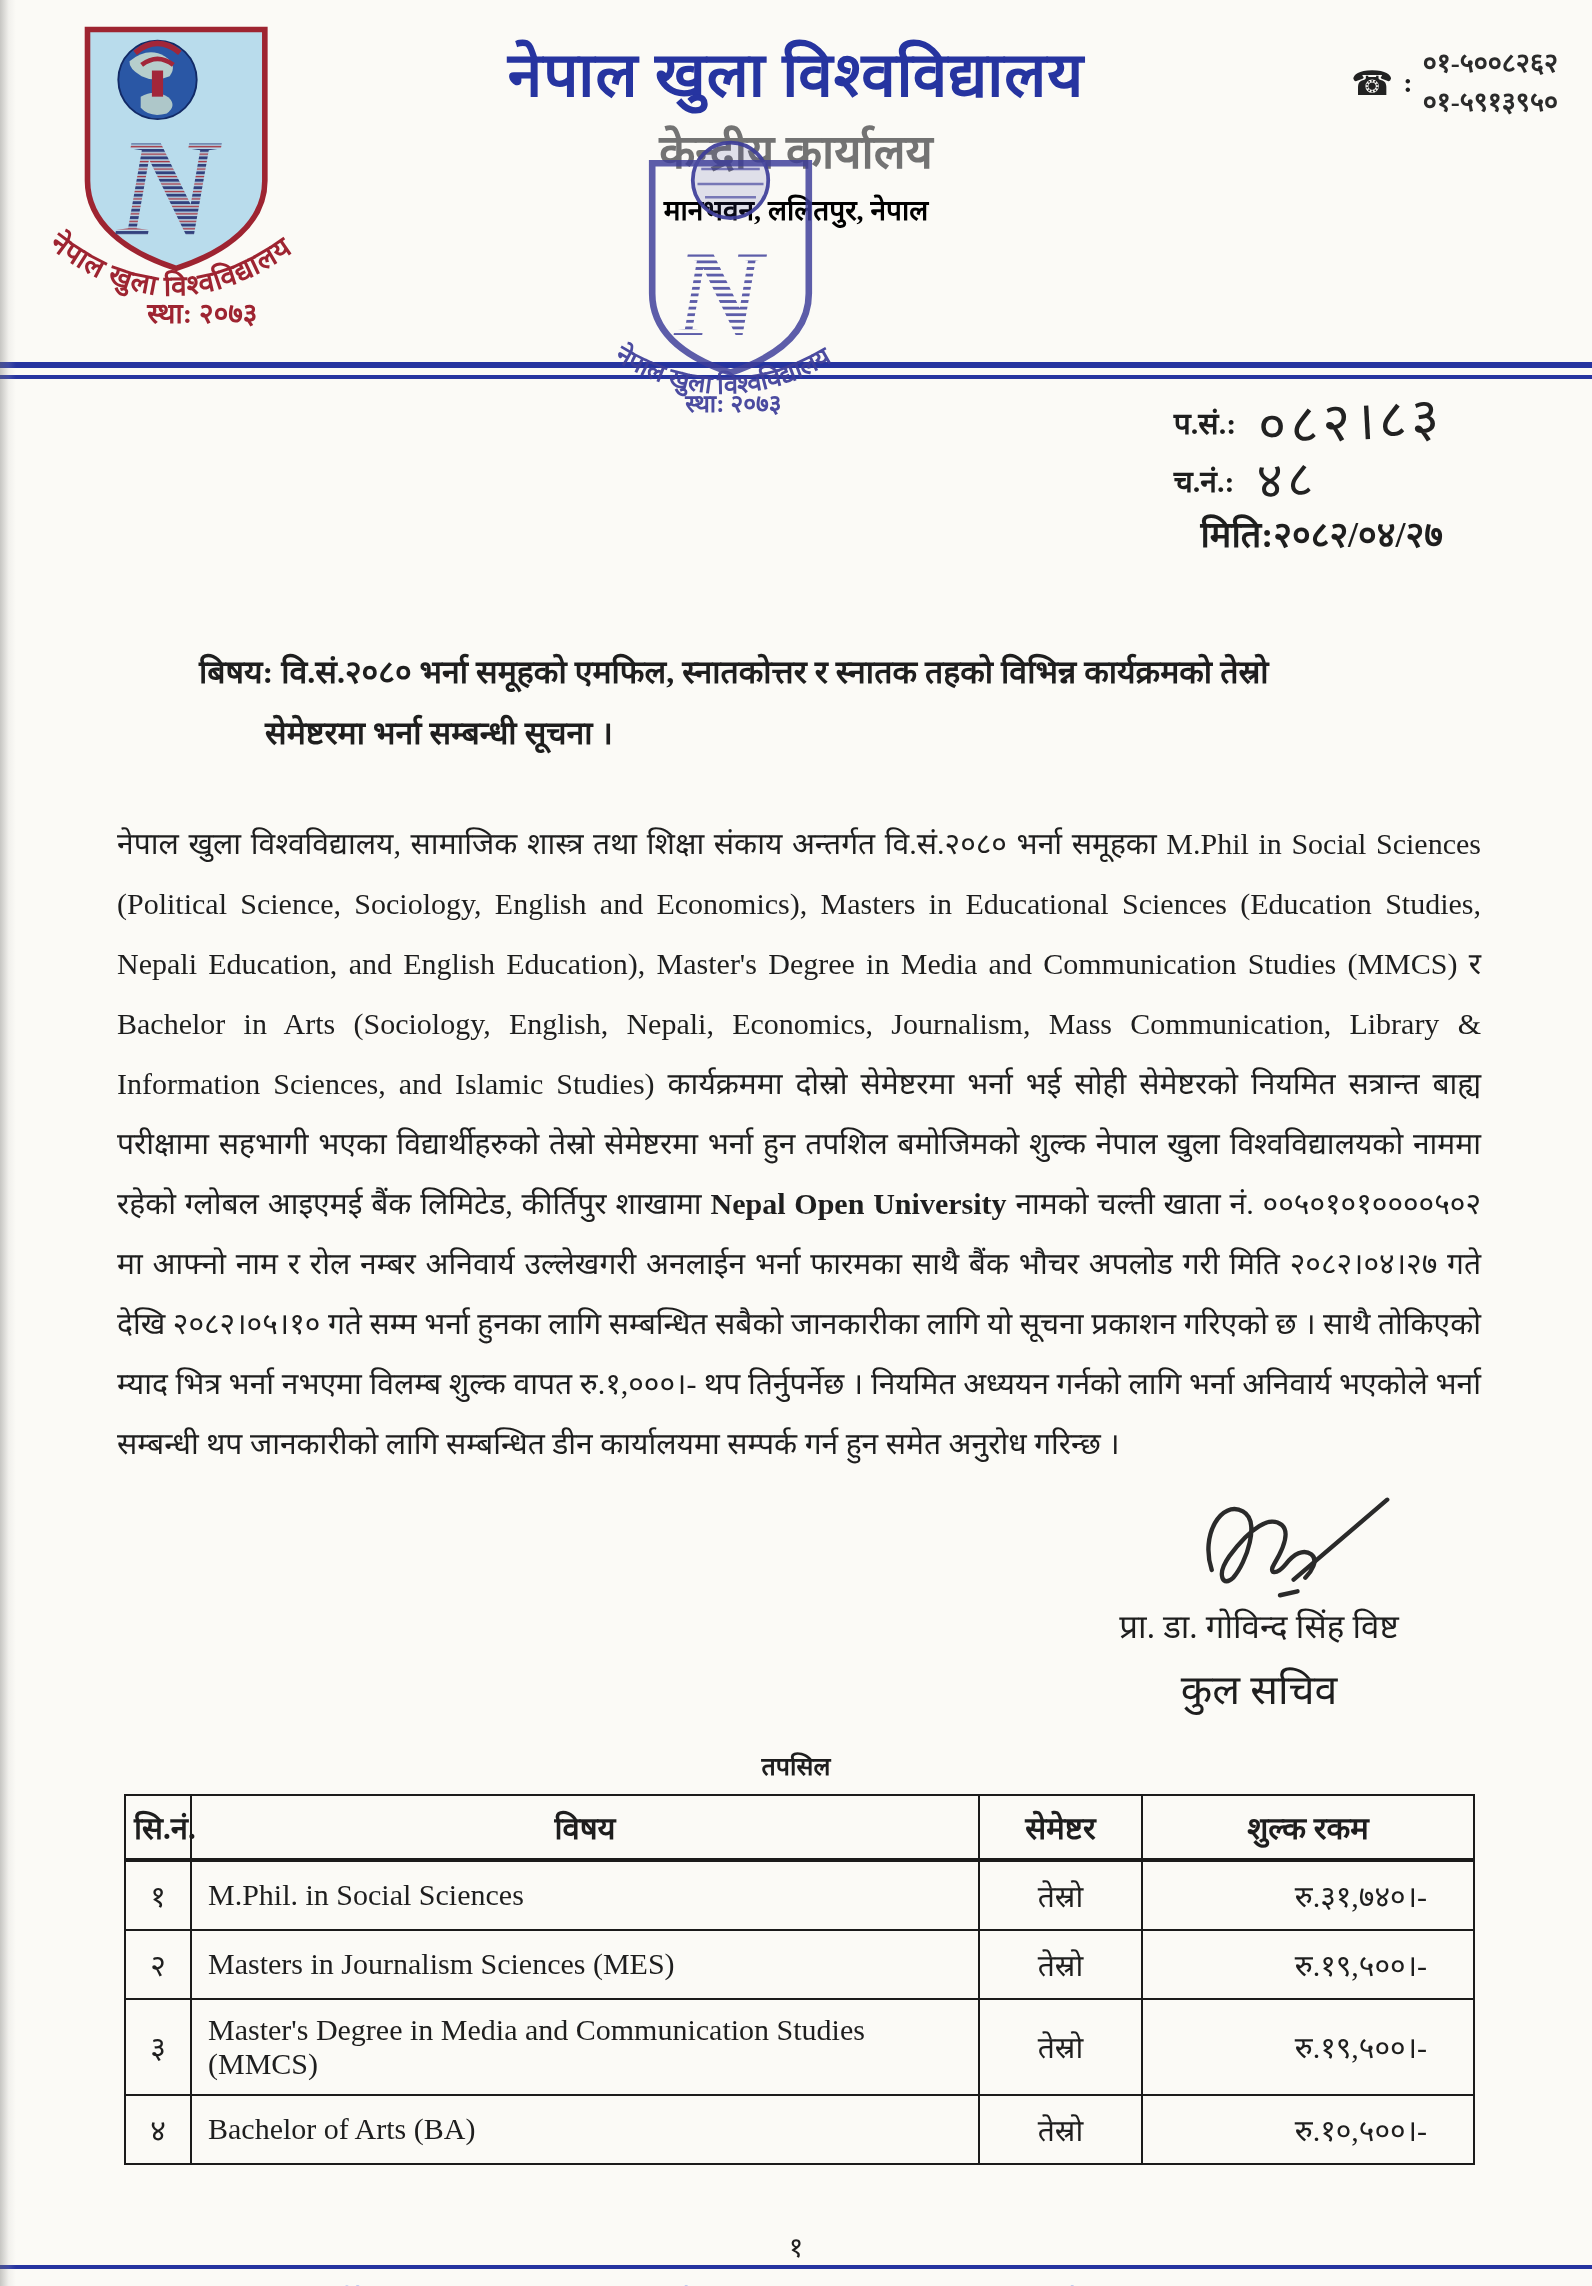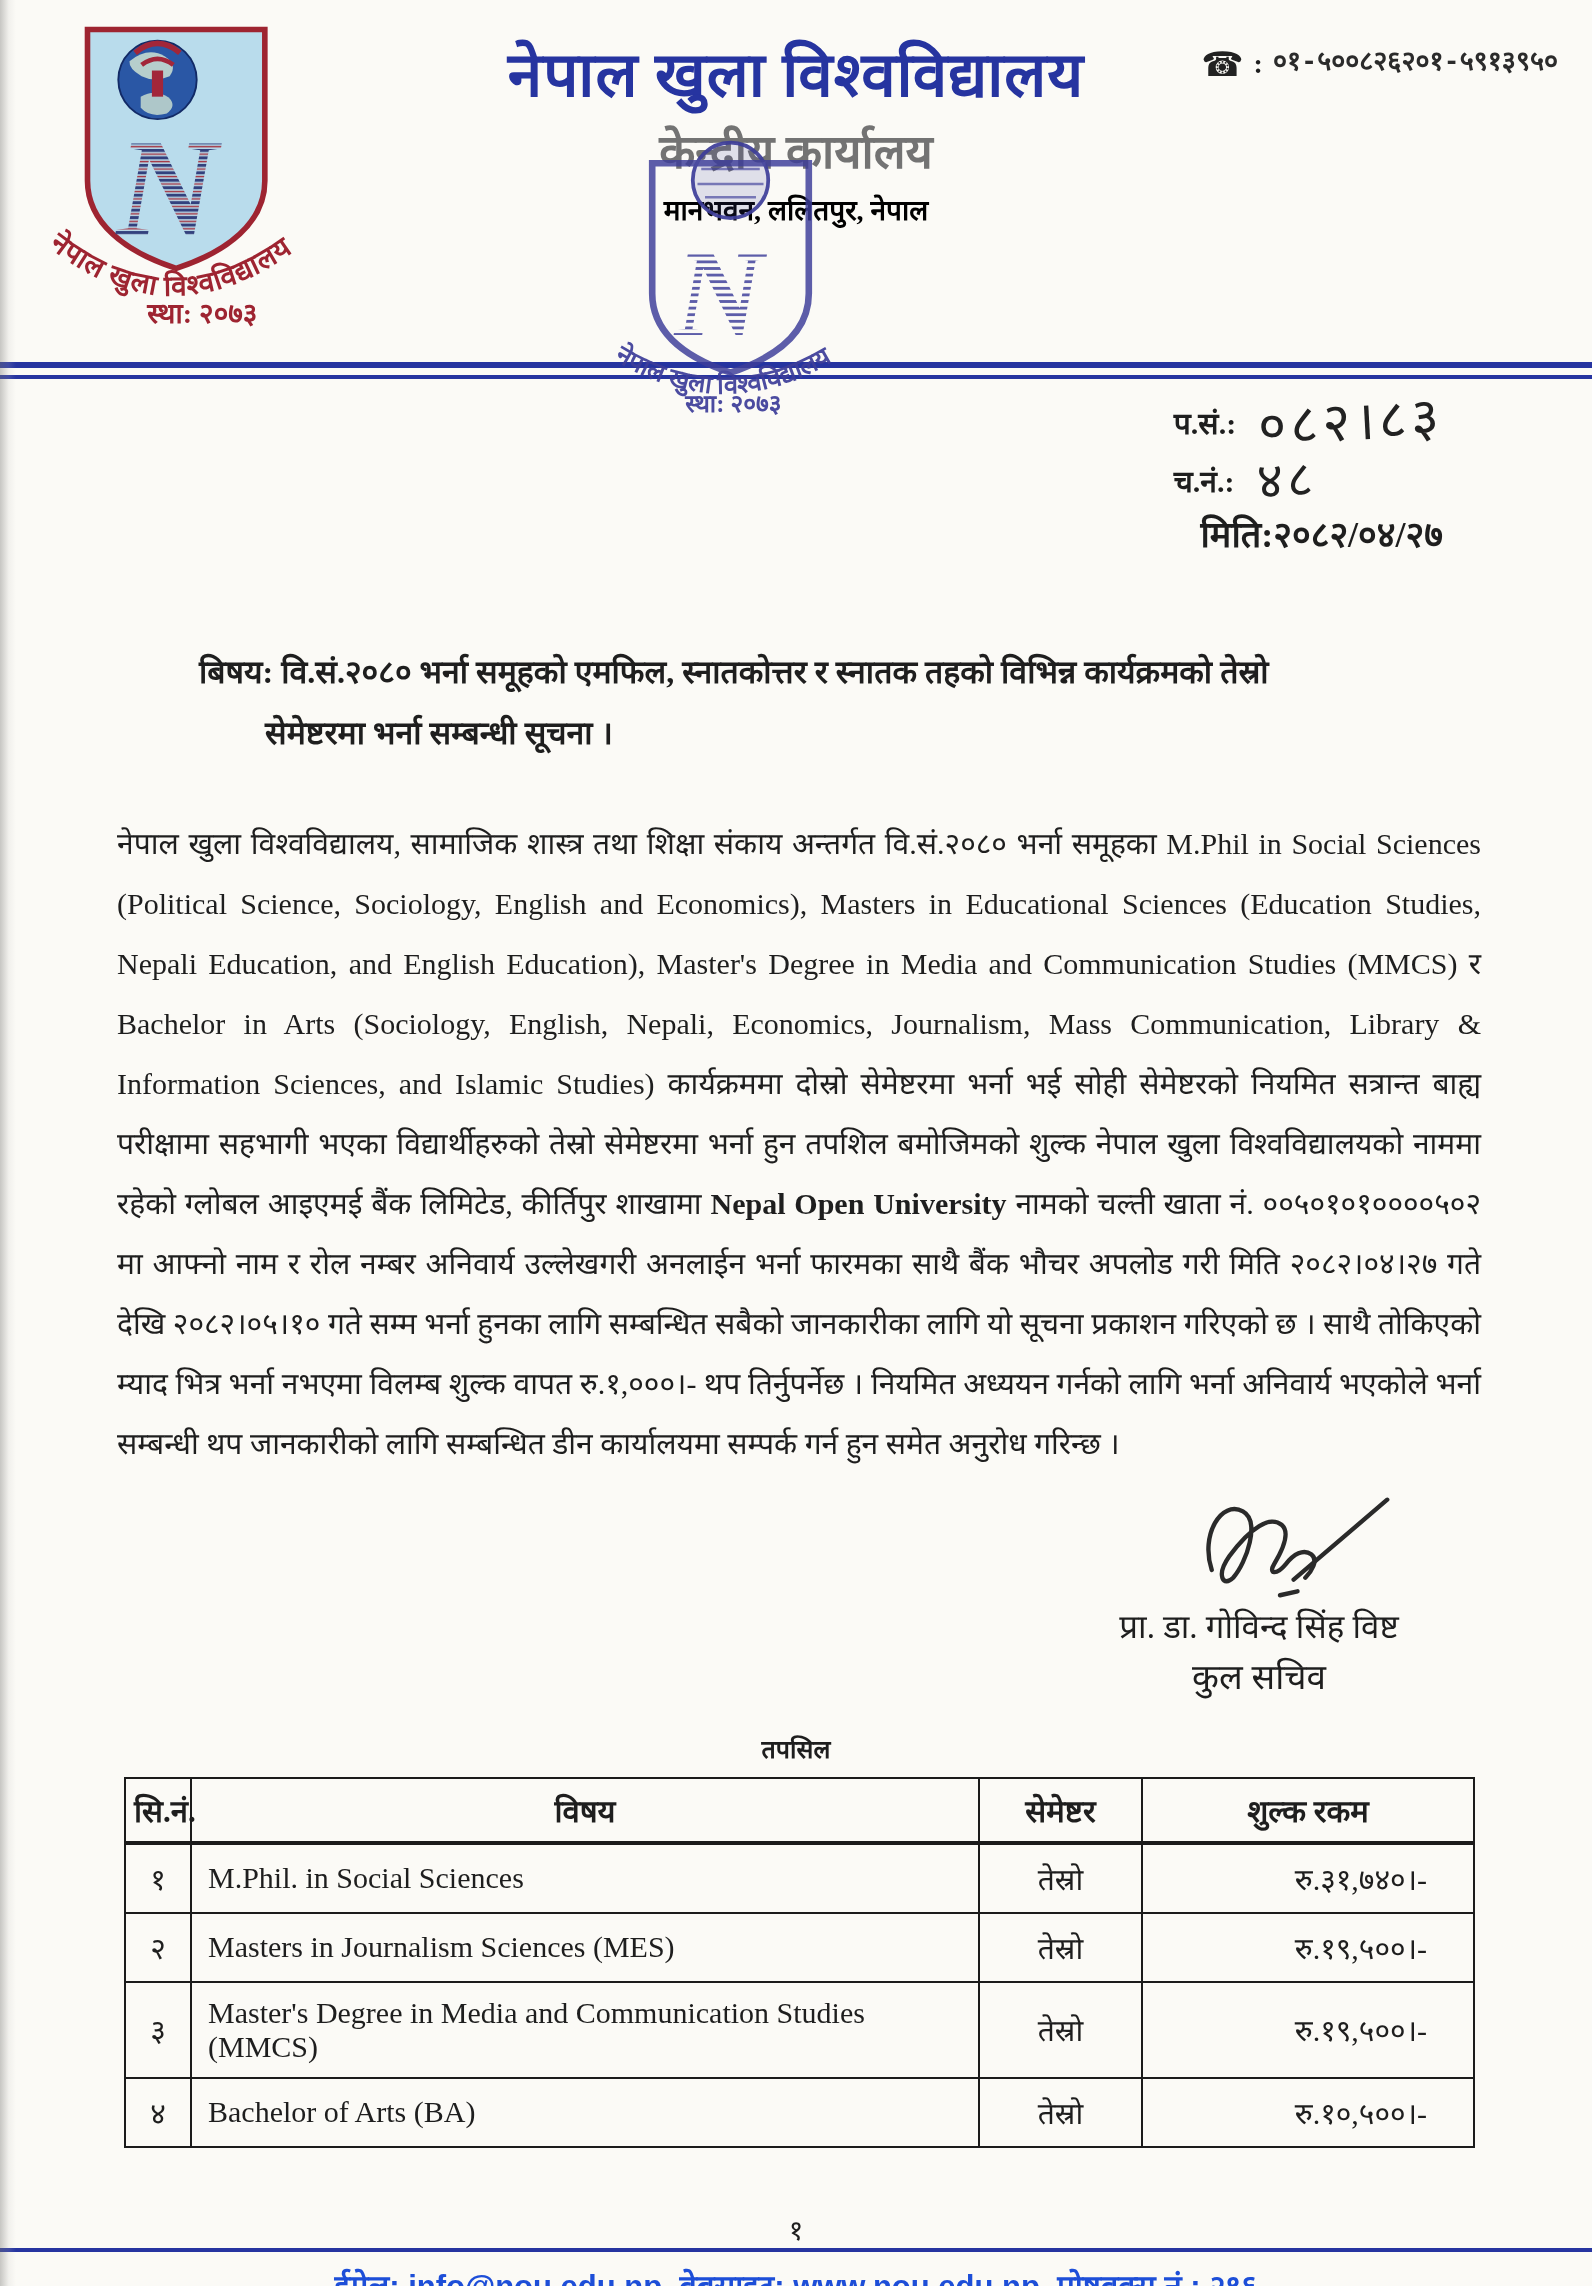--- a/index.html
+++ b/index.html
@@ -13,21 +13,21 @@
 
   
   .header { position:relative; height:362px; }
   .title-wrap { padding-top:30px; text-align:center; }
   .university-name { font-size:62px; font-weight:bold; color:#2634a0; letter-spacing:1px; }
   .office { margin-top:4px; font-size:47px; font-weight:bold; color:#737373; }
   .address { margin-top:8px; font-size:28px; font-weight:bold; color:#000000; }
   .phones { position:absolute; right:34px; top:44px; display:flex; align-items:center; gap:10px; }
   .phone-icon { font-size:34px; color:#222; }
   .phone-colon { font-size:28px; font-weight:bold; }
-  .phone-nums { display:flex; flex-direction:row; font-size:27px; font-weight:bold; color:#2b2b2b; line-height:1.45;font-family:Liberation Mono, monospace; }
+  .phone-nums { display:flex; flex-direction:column; font-size:27px; font-weight:bold; color:#2b2b2b; line-height:1.45; }
   .logo { position:absolute; left:36px; top:22px; z-index:2; }
   .stamp { position:absolute; left:603px; top:135px; opacity:.92; z-index:3; }
   .rule-double { border-top:6px solid #2634a0; border-bottom:4px solid #2634a0; height:7px; }
 
   
   .ref-area { display:flex; justify-content:space-between; align-items:flex-end; margin:14px 149px 0 62px;flex-direction:column; }
   .ref-line { display:flex; align-items:center; height:58px; }
   .ref-label { font-size:30px; font-weight:bold; }
   .handwritten { font-family:"DejaVu Sans",sans-serif; font-size:54px; margin-left:22px;
     transform:rotate(-3deg); color:#222; letter-spacing:4px; line-height:.9; }
@@ -39,21 +39,21 @@
   .subject .l2 { display:block; padding-left:66px; }
 
   
   .body-text { margin:50px 111px 0 117px; font-size:30px; line-height:2.0; text-align:justify; }
   .body-text .b { font-weight:bold; }
 
   
   .sig-block { width:428px; margin:14px 119px 0 auto; text-align:center; }
   .sig-svg { display:block; margin:0 auto -2px 149px; }
   .sig-name { font-size:33px; }
-  .sig-title { font-size:35px; margin-top:4px; }
+  .sig-title { font-size:41px; margin-top:12px; }
 
   
   .schedule-title { text-align:center; font-size:25px; font-weight:bold; margin-top:32px; }
   table.fees { margin:12px 0 0 124px; border-collapse:collapse; width:1349px; table-layout:fixed; }
   table.fees th, table.fees td { border:2.4px solid #1b1b1b; }
   table.fees thead th { font-size:31px; font-weight:bold; padding:10px 8px; border-bottom-width:4px; }
   table.fees td { font-size:30px; padding:13px 10px; }
   .w-sn { width:66px; } .w-sub { width:788px; } .w-sem { width:163px; } .w-fee { width:332px; }
   .c-sn { text-align:center; font-size:31px; }
   .c-sub { text-align:left; padding-left:16px !important; }

